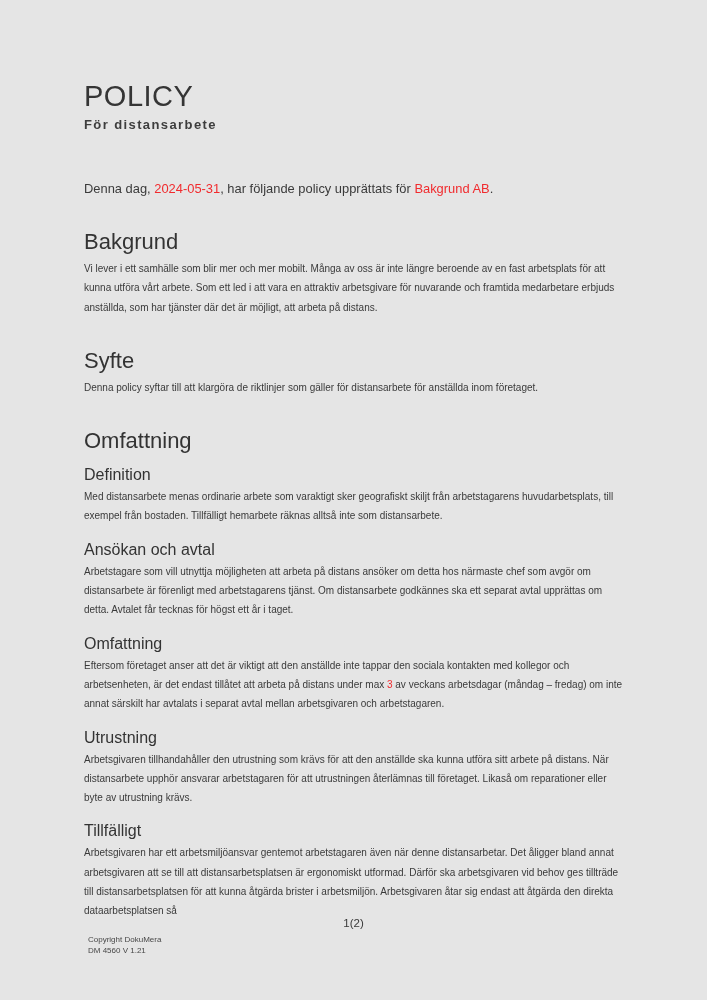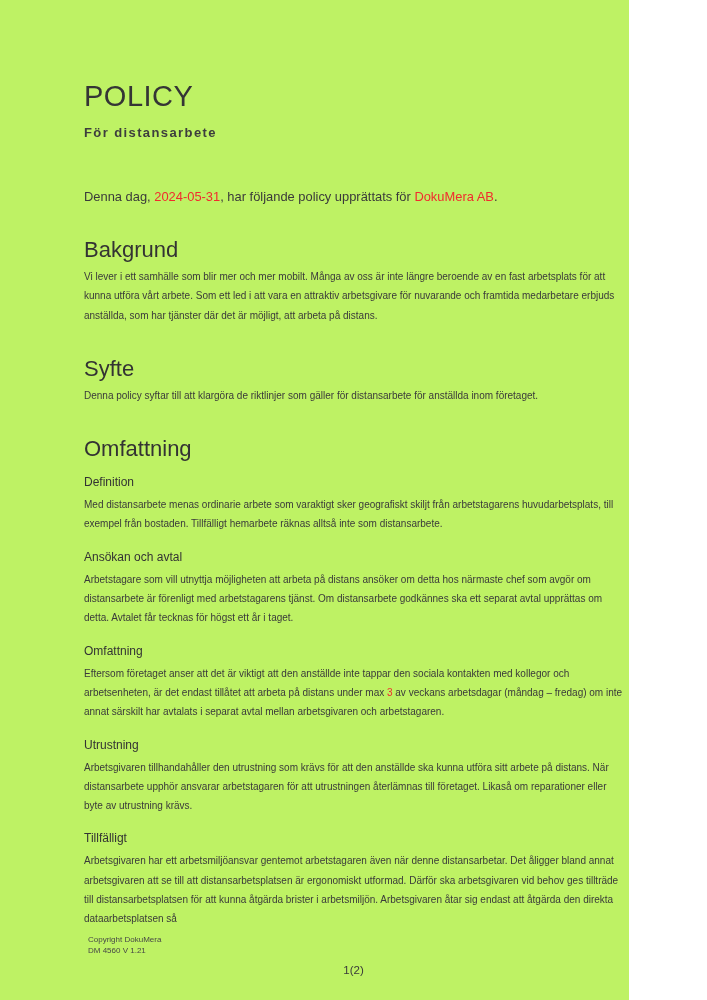--- a/index.html
+++ b/index.html
@@ -1,20 +1,20 @@
 <!DOCTYPE html>
 <html style="--accent: #f12b2e;"><head>
 <meta charset="utf-8">
 <style>
   html, body { margin: 0; padding: 0; background: #ffffff; }
   .page {
     position: relative;
-    width: 629px;
+    width: 707px;
     height: 1000px;
-    background: #bef264;
+    background: #e5e5e5;
     font-family: "Liberation Sans", sans-serif;
     color: #3a3a3a;
     overflow: hidden;
   }
   .content {
     position: absolute;
     left: 84px;
     top: 80px;
     width: 543px;
   }
@@ -25,76 +25,75 @@
     letter-spacing: 0.5px;
     color: #353535;
     margin: 0;
   }
   .doc-subtitle {
     font-size: 13px;
     line-height: 16px;
     font-weight: 700;
     letter-spacing: 1.4px;
     color: #3d3d3d;
-    margin-top: 12px;
+    margin-top: 4px;
   }
   .intro {
     margin-top: 46px;
     font-size: 12.9px;
     line-height: 19px;
   }
   h2.sec {
     font-size: 22px;
     line-height: 21px;
     font-weight: 400;
     color: #333333;
     margin: 33px 0 7px 0;
   }
   h3.sub {
-    font-size: 12px;
+    font-size: 16px;
     line-height: 17px;
     font-weight: 400;
     color: #333333;
     margin: 15px 0 4px 0;
   }
   p.body {
     font-size: 10px;
     line-height: 19.3px;
     margin: 0;
   }
   .red { color: var(--accent, #f12b2e); }
   .page-number {
     position: absolute;
     left: 0;
     top: 917px;
     width: 707px;
     text-align: center;
     font-size: 11.5px;
     color: #3a3a3a;
-    margin-top: 47px;
   }
   .copyright {
     position: absolute;
     left: 88px;
     top: 934px;
     font-size: 8px;
     line-height: 11px;
     color: #474747;
   }
 </style>
 </head>
 <body>
 
 <div class="page">
   <div class="content">
 
     <div class="doc-title">POLICY</div>
     <div class="doc-subtitle">För distansarbete</div>
 
-    <p class="intro"><span>Denna dag, </span><span class="red">2024-05-31</span><span>, har följande policy upprättats för </span><span class="red">DokuMera AB</span><span>.</span></p>
+    <p class="intro"><span>Denna dag, </span><span class="red">2024-05-31</span><span>, har följande policy upprättats för </span><span class="red">Bakgrund AB</span><span>.</span></p>
 
     <h2 class="sec">Bakgrund</h2>
     <p class="body">Vi lever i ett samhälle som blir mer och mer mobilt. Många av oss är inte längre beroende av en fast arbetsplats för att kunna utföra vårt arbete. Som ett led i att vara en attraktiv arbetsgivare för nuvarande och framtida medarbetare erbjuds anställda, som har tjänster där det är möjligt, att arbeta på distans.</p>
 
     <h2 class="sec">Syfte</h2>
     <p class="body">Denna policy syftar till att klargöra de riktlinjer som gäller för distansarbete för anställda inom företaget.</p>
 
     <h2 class="sec">Omfattning</h2>
 
     <h3 class="sub">Definition</h3>

